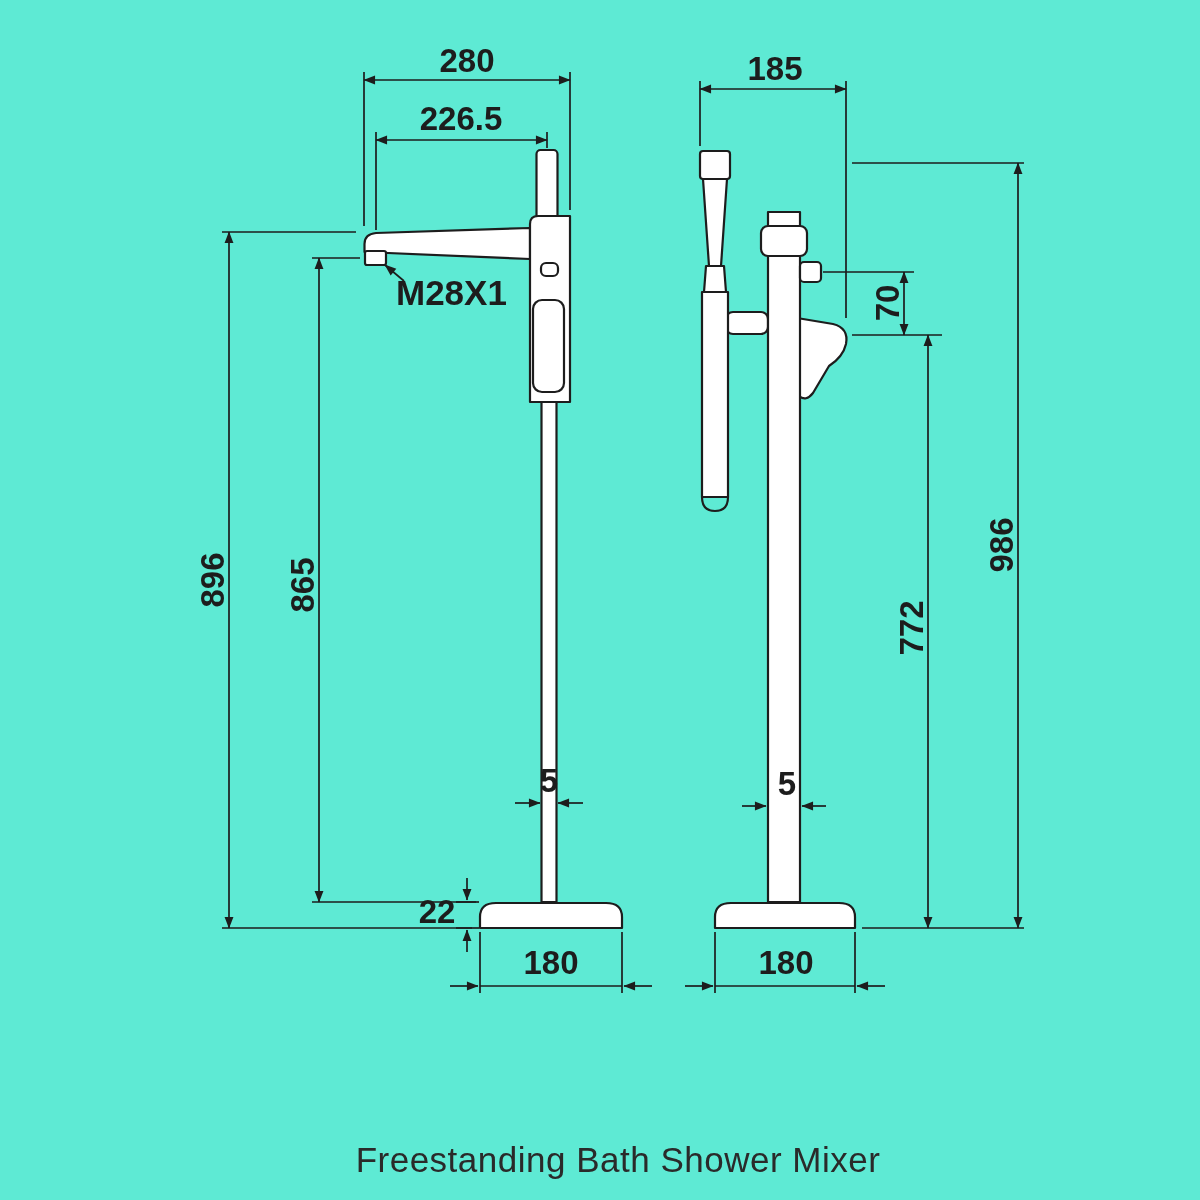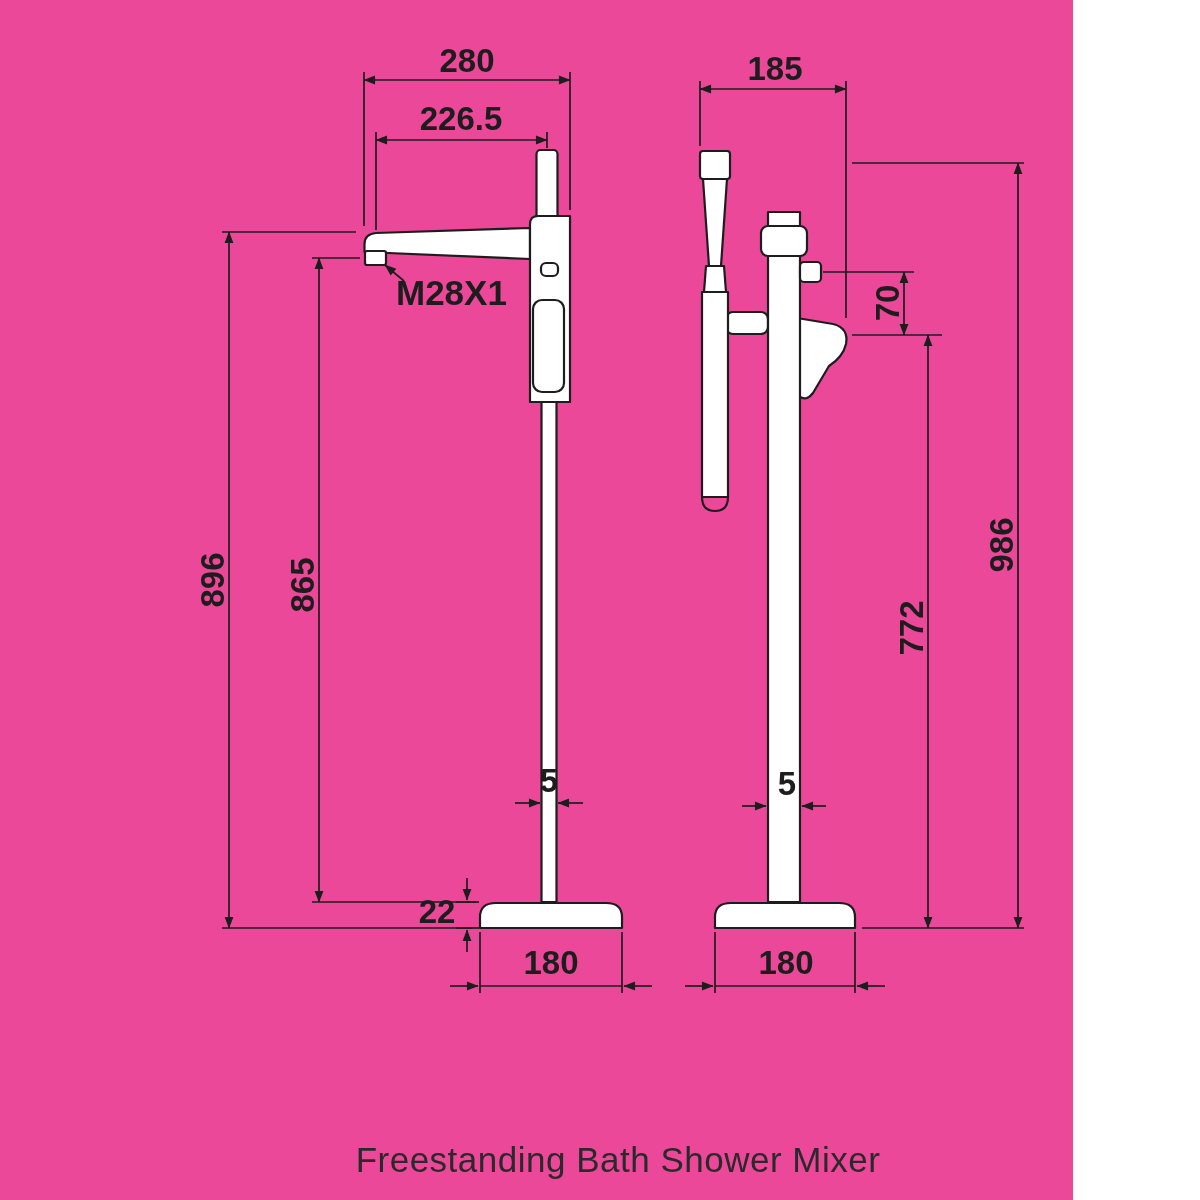--- a/index.html
+++ b/index.html
@@ -1,20 +1,20 @@
 <!DOCTYPE html>
 <html><head>
 <meta charset="utf-8">
 <style>
   html, body { margin: 0; padding: 0; background: #ffffff; }
   .page {
     position: relative;
-    width: 1073px;
+    width: 1200px;
     height: 1200px;
-    background: #ec4899;
+    background: #5eead4;
     font-family: "Liberation Sans", "DejaVu Sans", sans-serif;
   }
   svg { display: block; }
   
   .fixture rect, .fixture path {
     fill: #ffffff;
     stroke: #1d1d1d;
     stroke-width: 2.2;
     stroke-linejoin: round;
     stroke-linecap: round;

